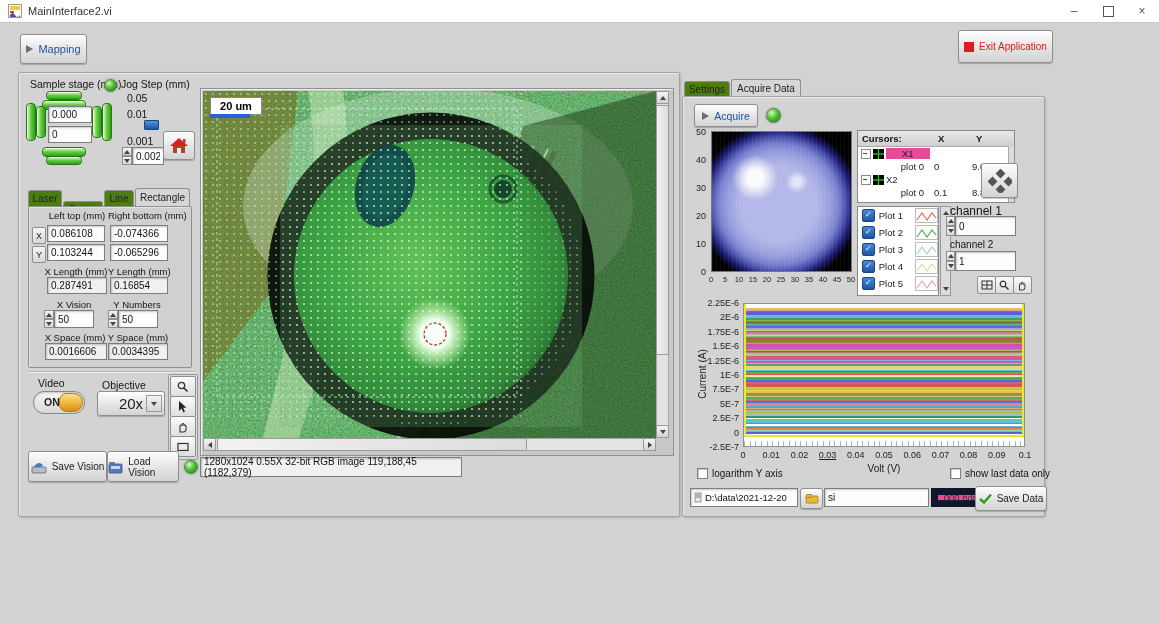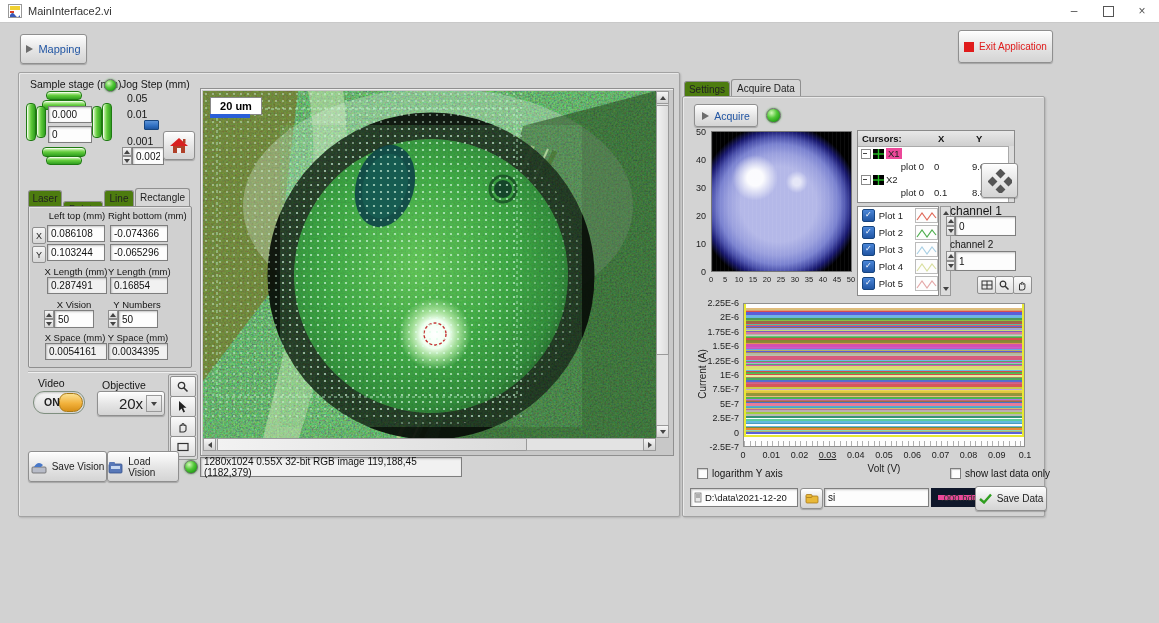--- a/index.html
+++ b/index.html
@@ -55,21 +55,21 @@
   .sb-thumb{position:absolute;background:linear-gradient(90deg,#f2f2f2,#dcdcdc);border:1px solid #9a9a9a;box-sizing:border-box;border-radius:1px}
   
   .cb-blue{width:11px;height:11px;border-radius:2px;background:linear-gradient(#4a86d8,#2155a3);border:1px solid #17457f;color:#fff;font-size:8px;line-height:10px;text-align:center}
   .cb-empty{position:absolute;width:11px;height:11px;background:#fdfdfd;border:1px solid #7e7e7e;box-shadow:inset 1px 1px 1px rgba(0,0,0,.2);box-sizing:border-box}
   
   #cursors{background:#fff;border:1px solid #8a8a8a;font-size:9.5px;overflow:hidden}
   .cur-head{height:15px;background:linear-gradient(#e8e8e8,#cfcfcf);border-bottom:1px solid #aaa;display:flex;align-items:center;font-weight:bold;color:#111}
   .cur-row{height:13px;display:flex;align-items:center;color:#222}
   .expander{width:8px;height:8px;border:1px solid #8a8a8a;background:#fff;margin:0 2px 0 3px;position:relative}
   .expander::after{content:"";position:absolute;left:1px;top:3px;width:4px;height:1px;background:#444}
-  .hl{background:#ec4899;padding:0 2px}
+  .hl{background:#ec4899;padding:0 16px}
   .cur-scroll{position:absolute;right:0;top:15px;bottom:0;width:5px;background:#dcdcdc;border-left:1px solid #aaa}
   
   #plot-legend{background:#fff;border:1px solid #8a8a8a;box-sizing:border-box}
   .legend-row{height:17px;display:flex;align-items:center;gap:4px;padding-left:4px}
   .legend-row .pl-lbl{font-size:9.5px;color:#222;width:33px}
   .lg-preview{width:21px;height:13px;background:#fdfdfd;border:1px solid #bbb}
   
   #chart-plot{position:absolute;background:#fdfdfd;border:1px solid #8f8f8f;box-sizing:border-box;overflow:hidden}
   .cline{position:absolute;left:0;right:0}
   .ytick{position:absolute;right:2px;width:38px;text-align:right;font-size:9px;color:#222;white-space:nowrap}
@@ -196,21 +196,21 @@
         <span class="tri-up"></span>
       </div>
       <div>
         <span class="tri-dn"></span>
       </div>
     </div>
   <input class="field" style="left: 118px; top: 310px; width: 40px; height: 18px;" value="50">
 
   <span class="grp-lbl" style="left:42px;top:332px;width:66px">X Space (mm)</span>
   <span class="grp-lbl" style="left:106px;top:332px;width:64px">Y Space (mm)</span>
-  <div class="field ind" style="left:45px;top:343px;width:62px;height:17px">0.0054161</div>
+  <div class="field ind" style="left:45px;top:343px;width:62px;height:17px">0.0016606</div>
   <div class="field ind" style="left:108px;top:343px;width:60px;height:17px">0.0034395</div>
 
   <div class="abs" style="left:28px;top:371px;width:168px;height:0;border-top:1px solid #b5b5b5;border-bottom:1px solid #efefef"></div>
   <span class="abs lbl" style="left:38px;top:377px">Video</span>
   <div id="toggle" style="left:33px;top:391px;width:50px;height:21px">
     <span class="on-txt">ON</span>
     <span class="flap"></span>
   </div>
   <span class="abs lbl" style="left:102px;top:379px">Objective</span>
   <div class="btn" style="left:97px;top:391px;width:66px;height:23px">

